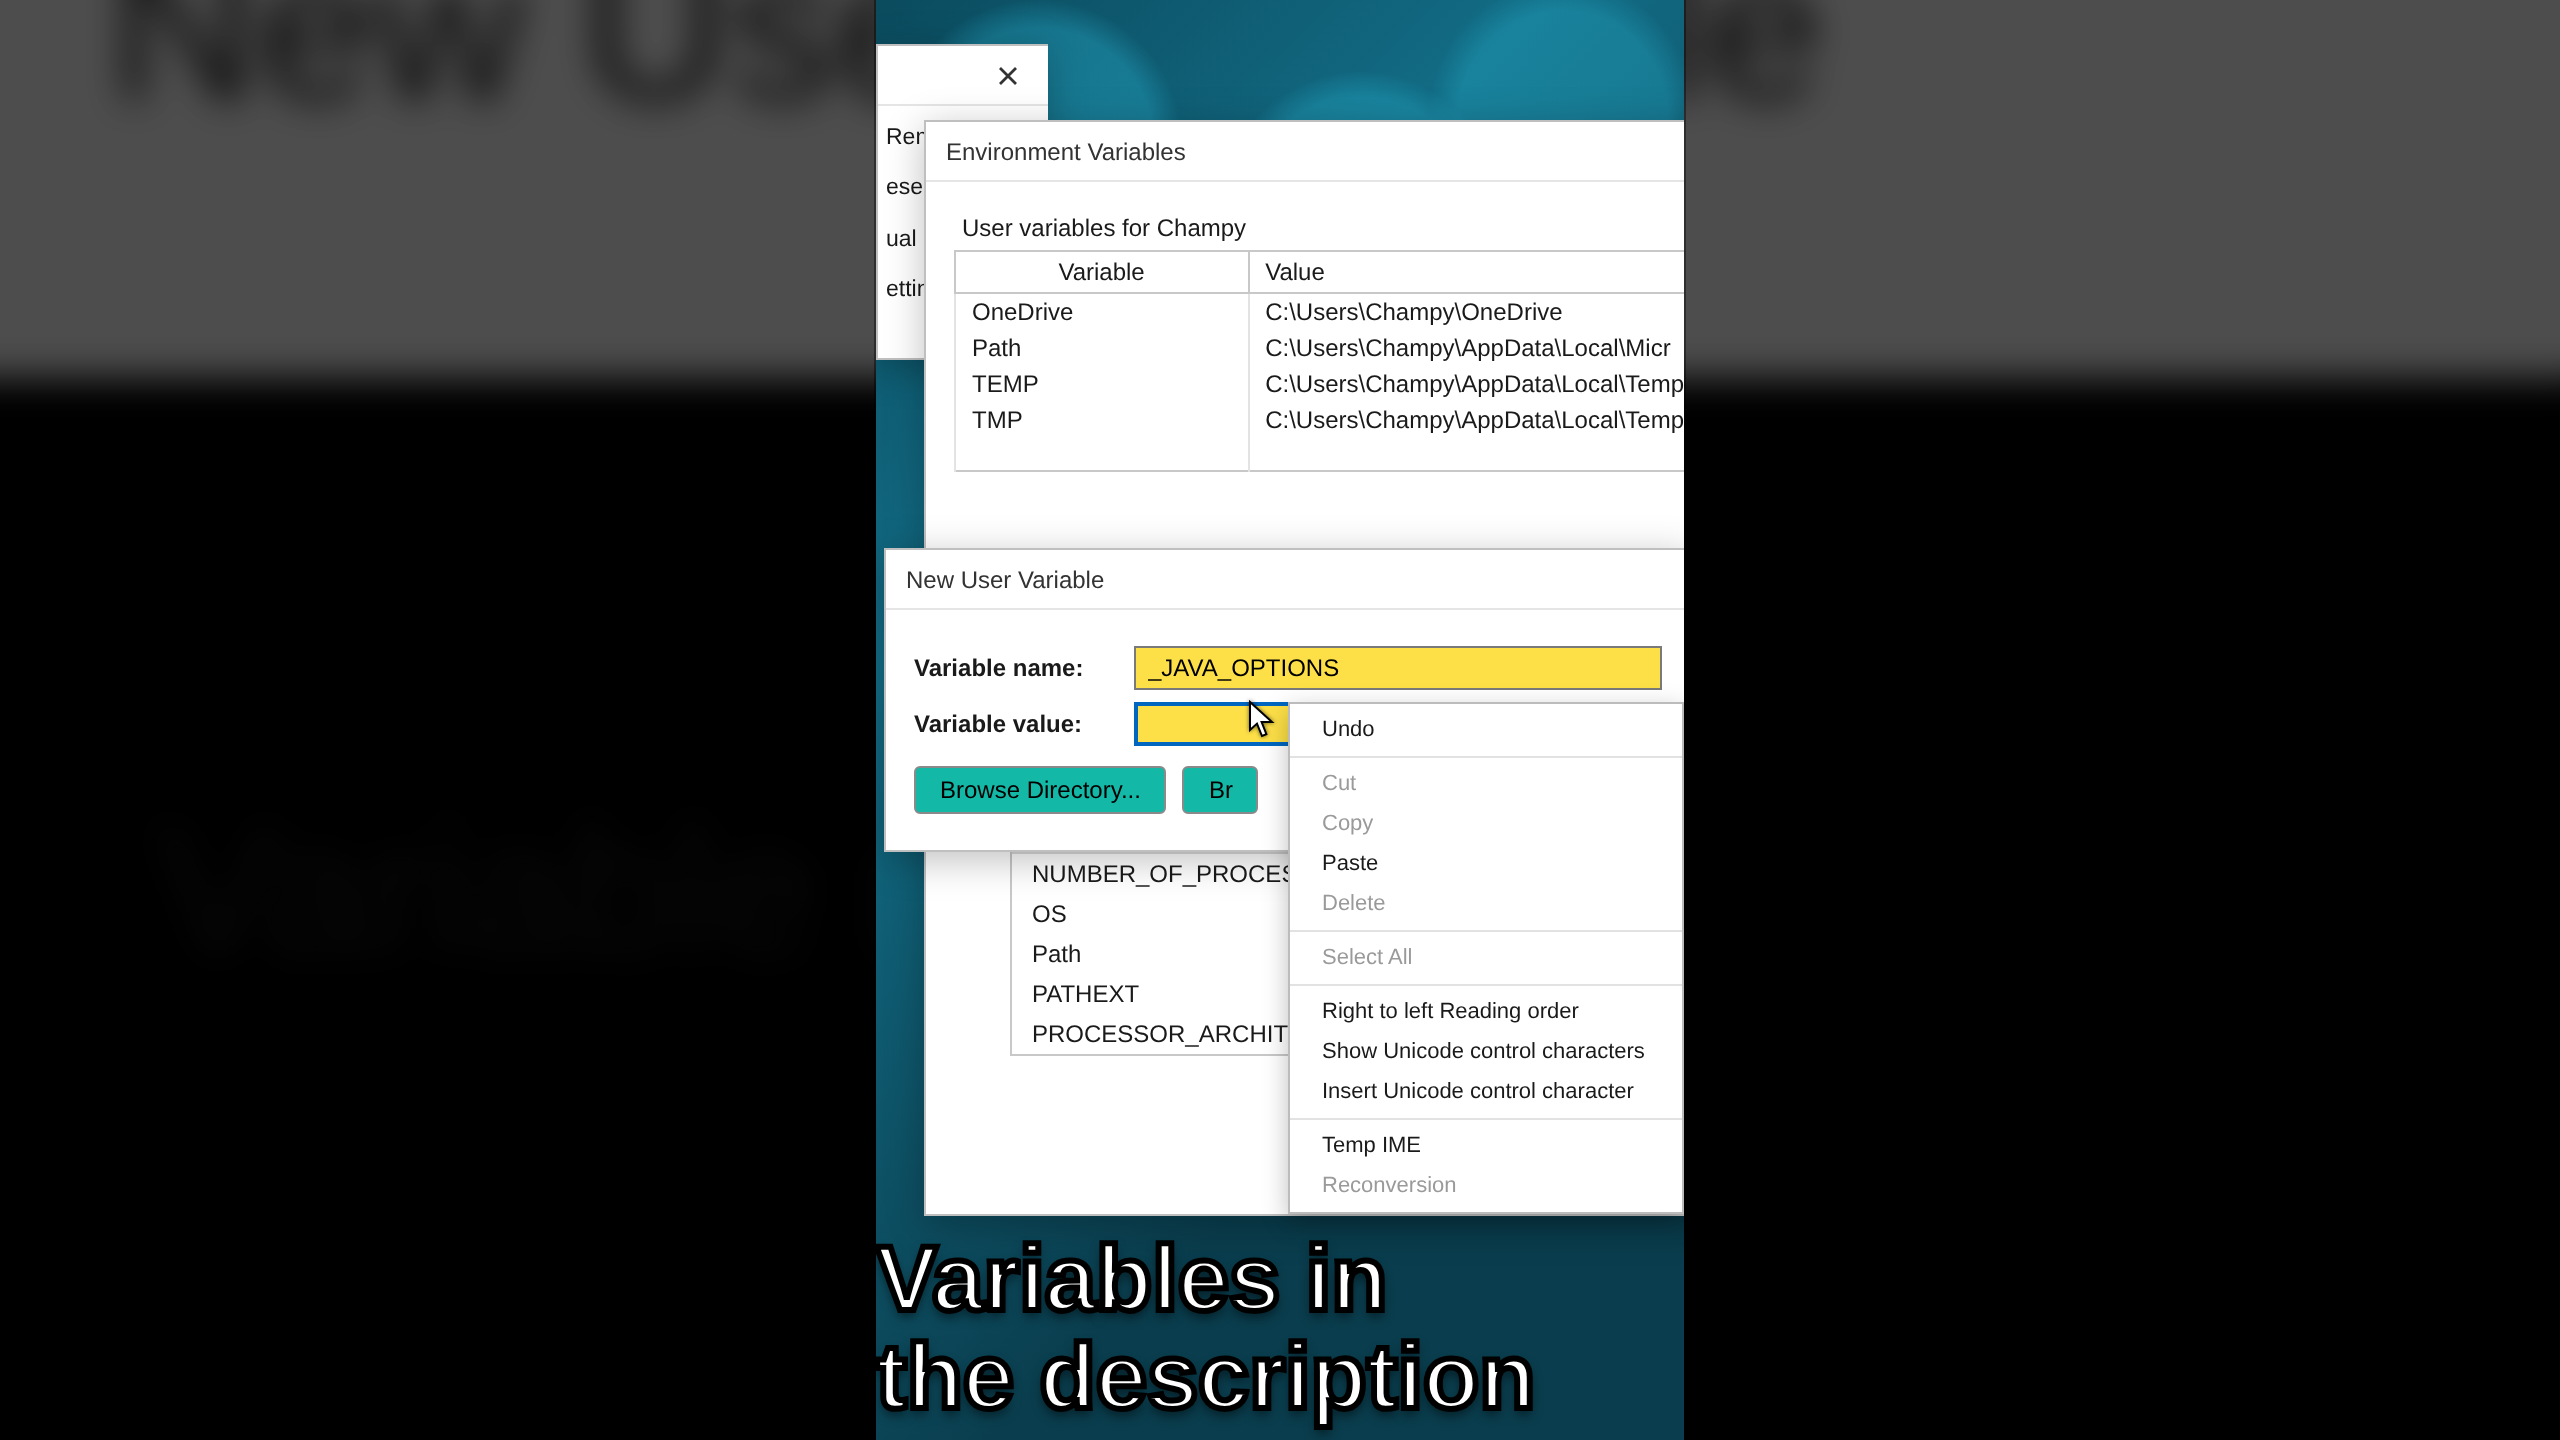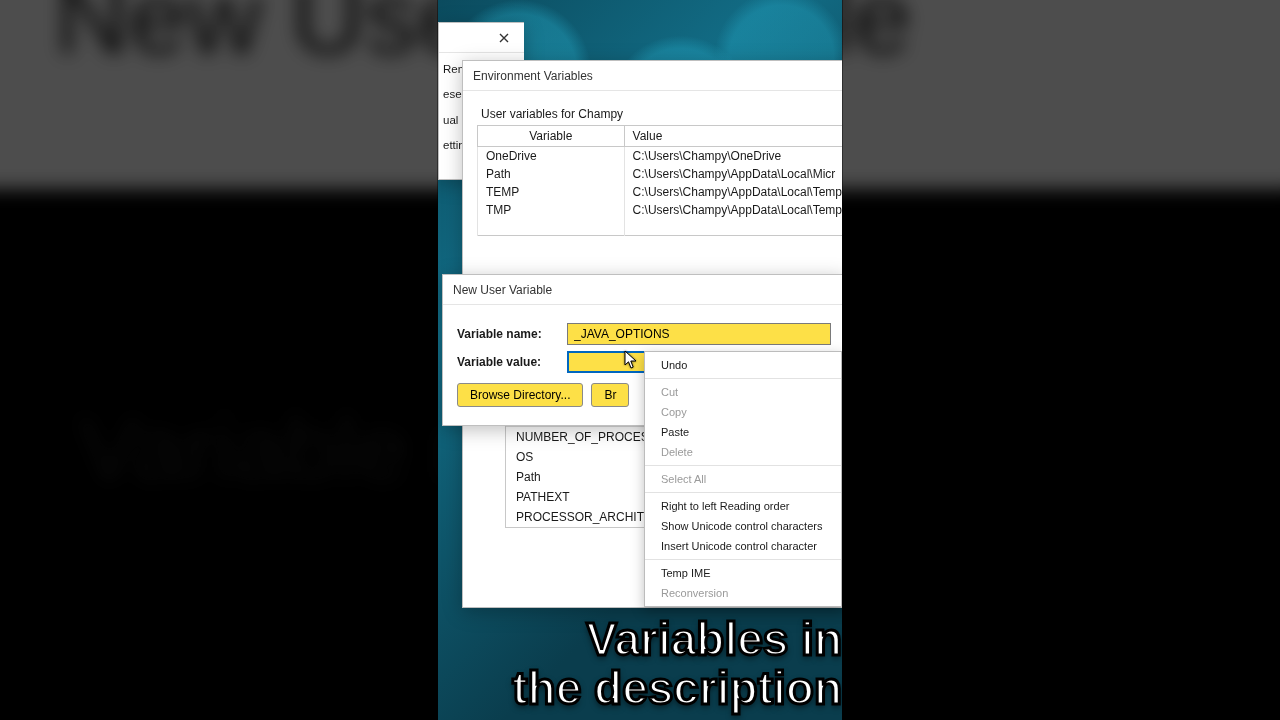--- a/index.html
+++ b/index.html
@@ -49,40 +49,40 @@
   table.vars td { padding:2px 8px; border-left:1px solid #e3e3e3; border-right:1px solid #e3e3e3; white-space:nowrap; overflow:hidden;}
 
   .field-row { display:flex; align-items:center; gap:10px; margin:6px 0; }
   .field-row label { width:100px; font-size:12px;font-weight:bold; }
   .txt {
     flex:1; height:22px; border:1px solid #7a7a7a; padding:2px 6px; font-size:12px;
     outline:none; background:#fde047;
   }
   .txt.focus { border-color:#0067c0; box-shadow: inset 0 0 0 1px #0067c0; }
   .btn {
-    height:24px; padding:0 12px; font-size:12px; background:#fde047;
+    height:24px; padding:0 12px; font-size:12px; background:#14b8a6;
     border:1px solid #8a8a8a; border-radius:3px; cursor:default;
   }
 
   
   .ctx {
     position:absolute; background:#fff; border:1px solid #bcbcbc;
     box-shadow:0 4px 12px rgba(0,0,0,.25); font-size:11px; padding:3px 0;
     min-width:198px; z-index:50;
   }
   .ctx .mi { padding:4px 16px; color:#1a1a1a; white-space:nowrap; }
   .ctx .mi.dis { color:#9a9a9a; }
   .ctx hr { border:none; border-top:1px solid #e2e2e2; margin:3px 0; }
 
   .cursor { position:absolute; width:14px; height:20px; z-index:60; }
   .cursor svg{width:14px;height:20px;filter:drop-shadow(0 0 1px rgba(0,0,0,.6));}
 
   
   .caption {
-    position:absolute; left:0; right:0; bottom:8px; text-align:right;
+    position:absolute; left:0; right:0; bottom:8px; text-align:left;
     font-weight:800; font-size:46px; line-height:1.05; color:#fff;
     -webkit-text-stroke: 3px #000; text-shadow: 0 3px 6px rgba(0,0,0,.6);
     font-family: "Segoe UI Black","Arial Black",sans-serif;
     pointer-events:none; z-index:70;
   }
 
   
   .bg-card { position:absolute; background:#fff; border:1px solid #bdbdbd; border-radius:6px; }
   .bg-txt { position:absolute; color:#222; }
 </style>

